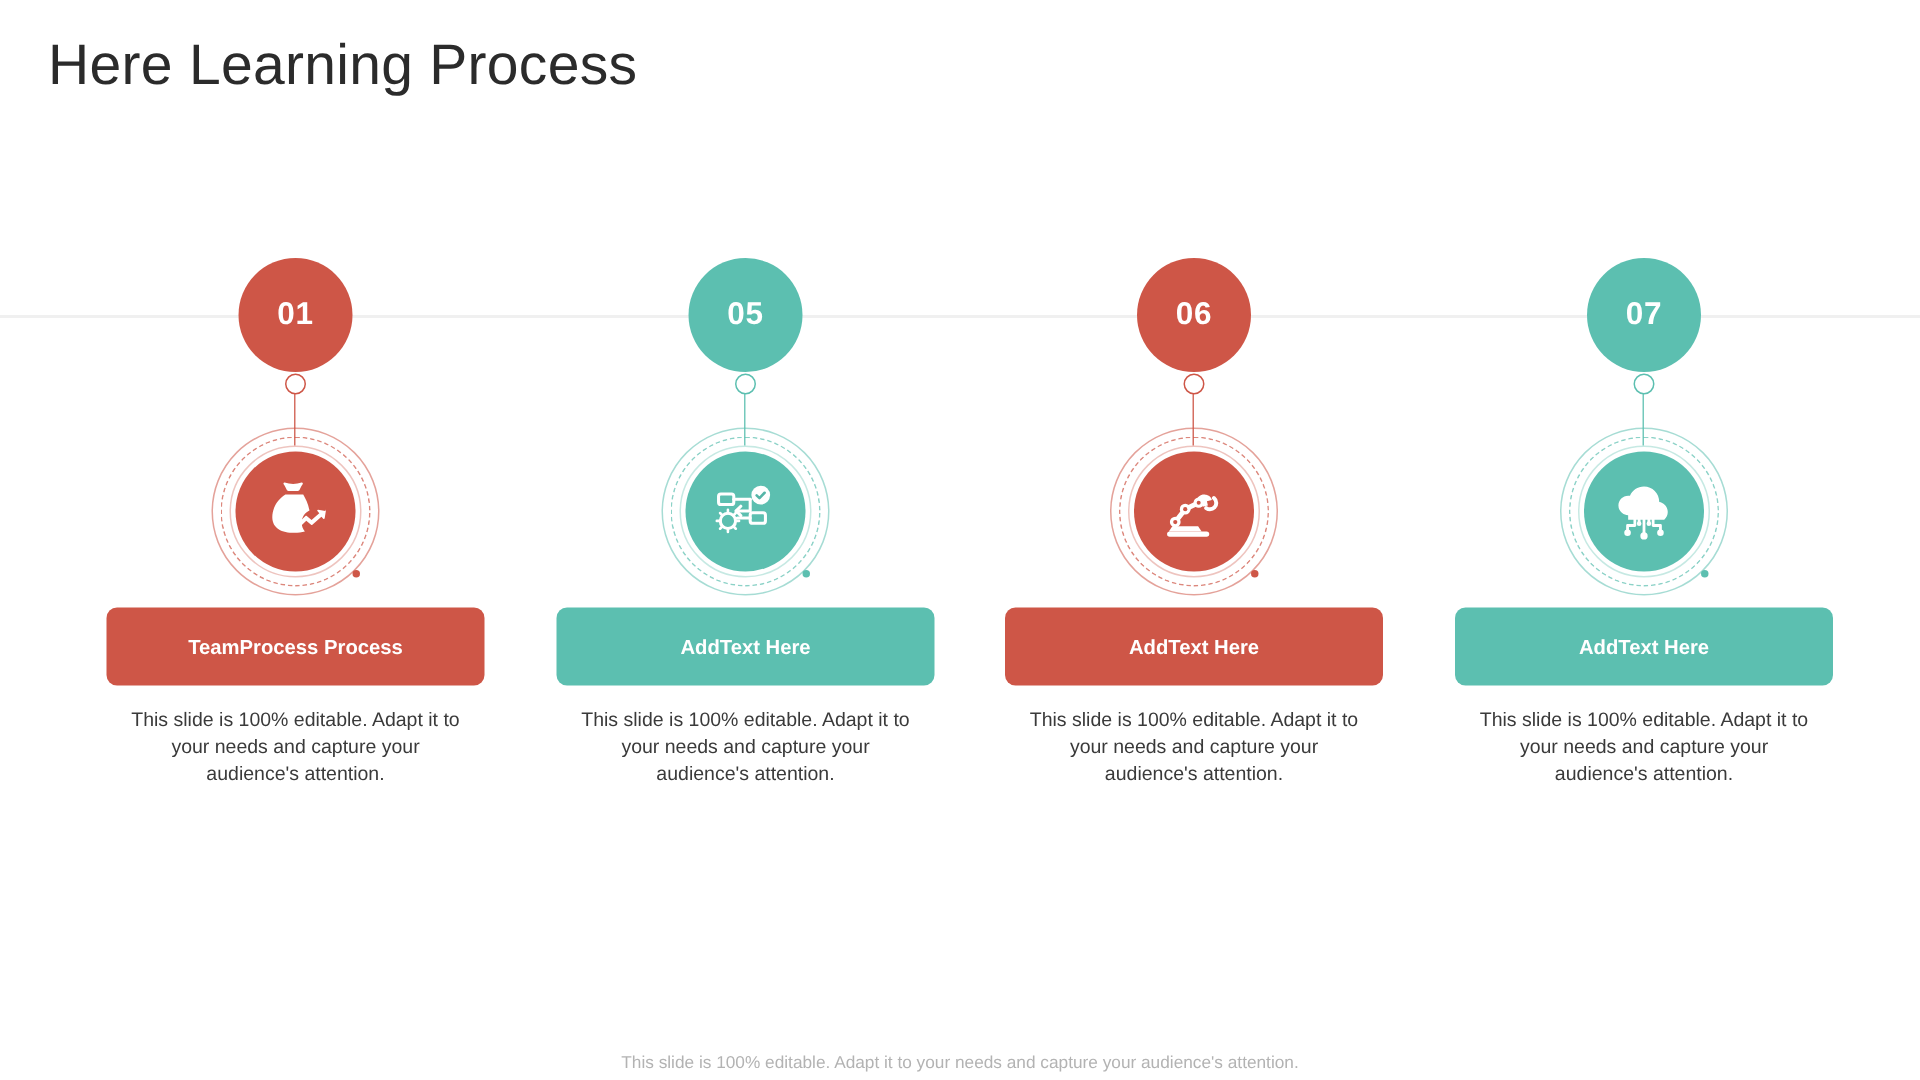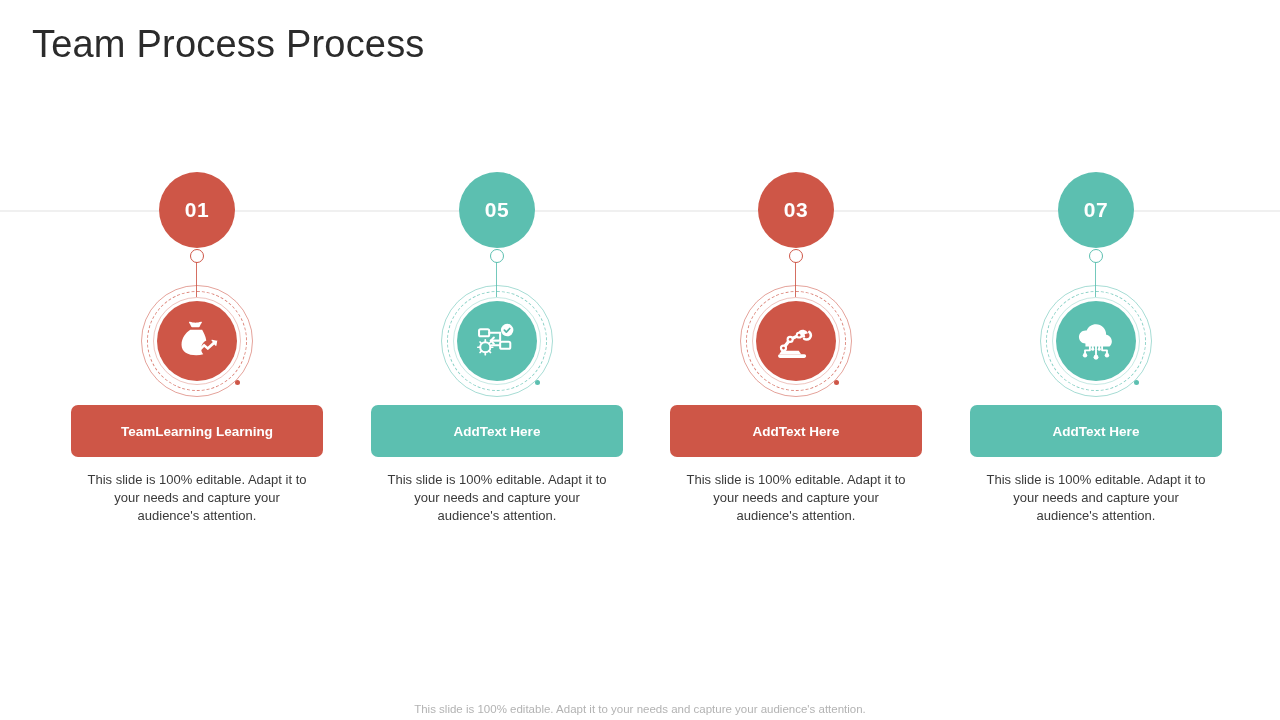--- a/index.html
+++ b/index.html
@@ -193,21 +193,21 @@
     right: 0;
     top: 703px;
     text-align: center;
     font-size: 11.5px;
     color: #b3b3b3;
   }
 </style>
 </head>
 <body>
 
-<h1 class="slide-title" style="color: rgb(43, 43, 43);">Team Process Process</h1>
+<h1 class="slide-title" style="color: rgb(43, 43, 43);">Here Learning Process</h1>
 
 <div class="guide-rule" style="background: rgb(240, 240, 240);"></div>
 
 <div class="columns">
 
   <div class="column col-0">
     <div class="badge" style="background: rgb(206, 86, 71);">
       <span>01</span>
     </div>
 
@@ -228,21 +228,21 @@
             <path d="M38.6 17.5H23.4c-5.7 3.5-11.2 10.6-11.2 19.3 0 9.5 8.2 13.4 18.8 13.4 3.3 0 6.4-.4 9-1.2-1.7-2-2.7-4.6-2.7-7.4 0-4.6 2.7-8.6 6.6-10.4-.9-5.5-3.4-10.4-5.3-13.7z"></path>
             <path d="M30.8 42.9v1.9h-1.9v-1.9c-2-.2-3.6-1.1-4.4-2l1.4-2.4c.9.8 2.3 1.6 3.9 1.6 1.4 0 2.2-.6 2.2-1.5 0-2.4-7-1-7-5.6 0-2 1.4-3.7 3.9-4.1v-2h1.9v2c1.7.2 3 .9 3.9 1.8l-1.4 2.3c-.8-.8-2-1.4-3.3-1.4-1.2 0-1.9.5-1.9 1.3 0 2.2 7 1 7 5.6 0 2.2-1.4 4-4.3 4.4z"></path>
             <path d="M57.5 31.6l-6.2-1.1c-.6-.1-1 .6-.6 1.1l1.6 1.8-6.6 5.8-4.1-3.4c-.3-.3-.8-.3-1.1 0l-6.8 6.6c-.4.4-.4 1 0 1.4l1 1c.4.4 1 .4 1.4 0l5.1-5 4.1 3.4c.3.3.8.3 1.1 0l7.7-6.8 1.6 1.8c.4.4 1.1.2 1.2-.4l1-6.2c.1-.5-.3-1-.4-1z"></path>
           </svg>
         </span>
       </div>
     </div>
 
     <div class="label-plate" style="background: rgb(206, 86, 71);">
       <span>Team</span>
-      <span>Learning Learning</span>
+      <span>Process Process</span>
     </div>
 
     <p class="body-copy" style="color: rgb(58, 58, 58);">This slide is 100% editable. Adapt it to your needs and capture your audience's attention.</p>
   </div>
 
   <div class="column col-1">
     <div class="badge" style="background: rgb(92, 191, 176);">
       <span>05</span>
     </div>
 
@@ -277,21 +277,21 @@
     <div class="label-plate" style="background: rgb(92, 191, 176);">
       <span>Add</span>
       <span>Text Here</span>
     </div>
 
     <p class="body-copy" style="color: rgb(58, 58, 58);">This slide is 100% editable. Adapt it to your needs and capture your audience's attention.</p>
   </div>
 
   <div class="column col-2">
     <div class="badge" style="background: rgb(206, 86, 71);">
-      <span>03</span>
+      <span>06</span>
     </div>
 
     <div class="pin" style="color: rgb(206, 86, 71);">
       <div class="pin-ring"></div>
       <div class="pin-stem"></div>
     </div>
 
     <div class="medallion" style="color: rgb(206, 86, 71);">
       <div class="ring-outer"></div>
       <div class="ring-dashed"></div>

